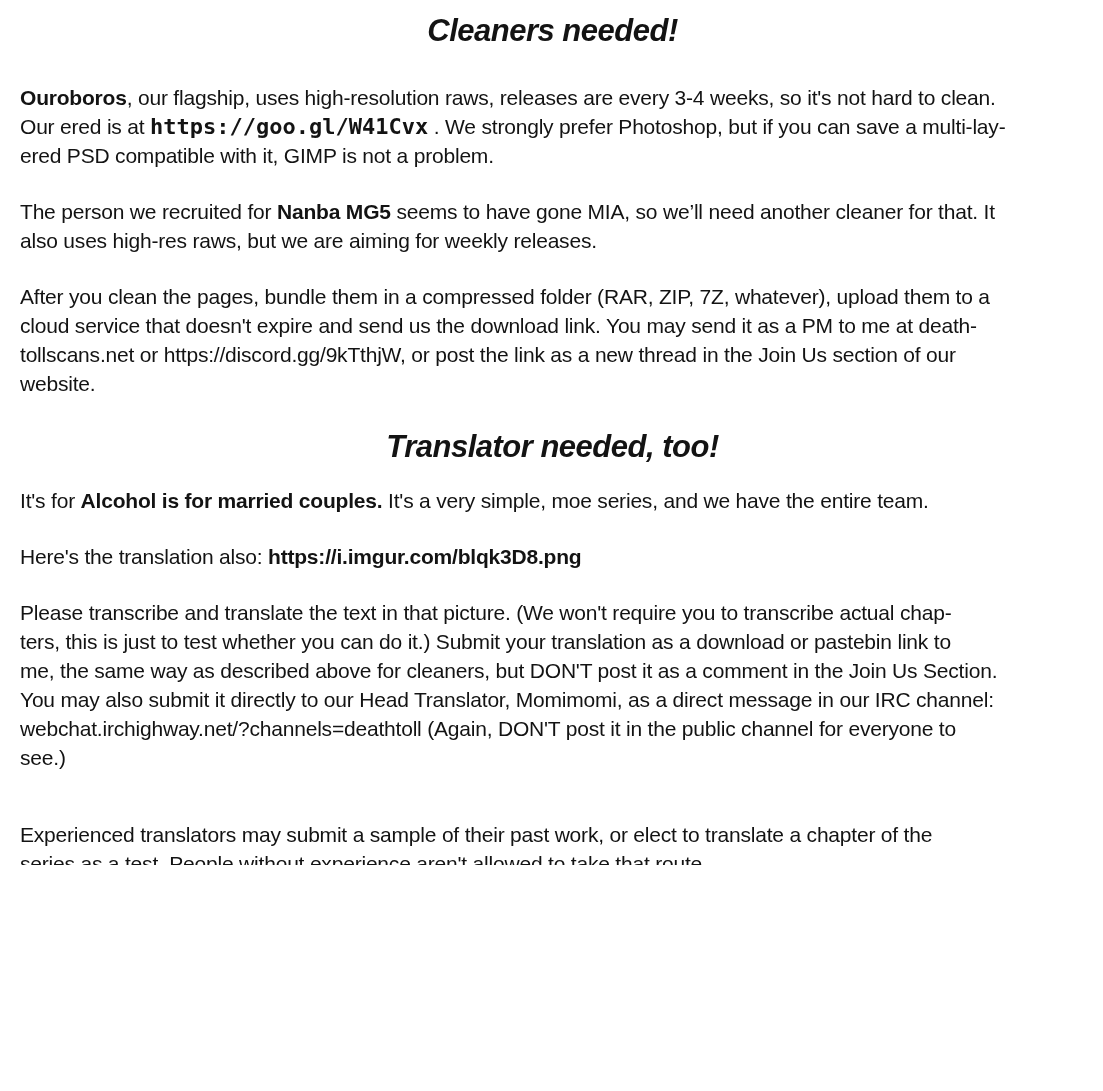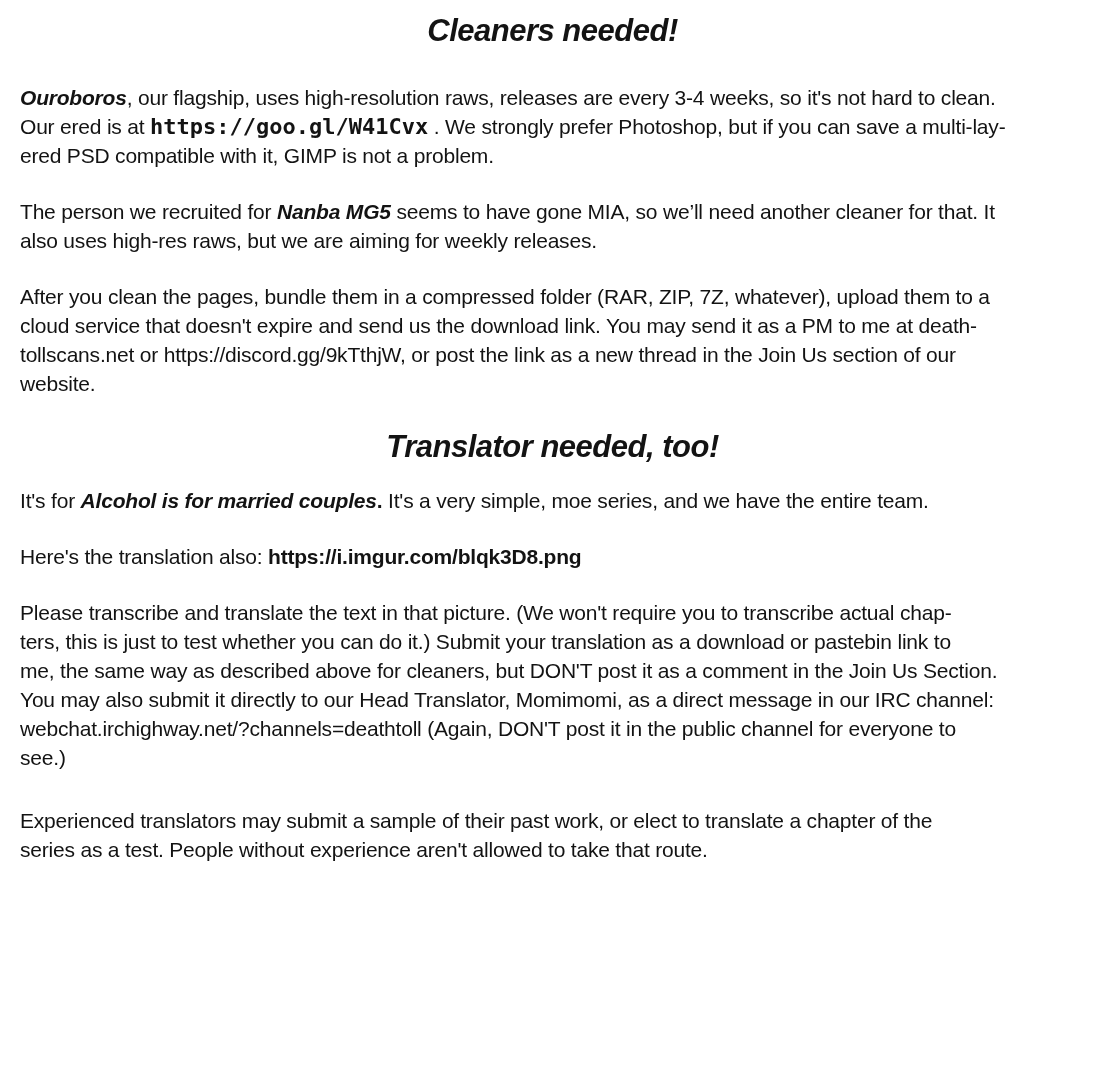--- a/index.html
+++ b/index.html
@@ -23,24 +23,24 @@
     letter-spacing: -0.5px;
   }
   h1 { margin-bottom: 33px; }
   h2 { margin-top: 30px; margin-bottom: 20px; }
   p {
     font-size: 21px;
     line-height: 29px;
     margin: 0 0 27px 0;
     letter-spacing: -0.2px;
   }
-  p.mb-lg { margin-bottom: 34px; }
+  p.mb-lg { margin-bottom: 48px; }
   .line { display: block; }
   .r-b  { font-weight: 700; }
-  .r-bi { font-weight: 700; font-style: italic; }
+  .r-bi { font-weight: 700; }
   .r-mono {
     font-family: "DejaVu Sans Mono", monospace;
     font-weight: 700;
     font-size: 22px;
     letter-spacing: 0;
   }
   .signature {
     text-align: right;
     font-size: 18px;
     line-height: 29px;

